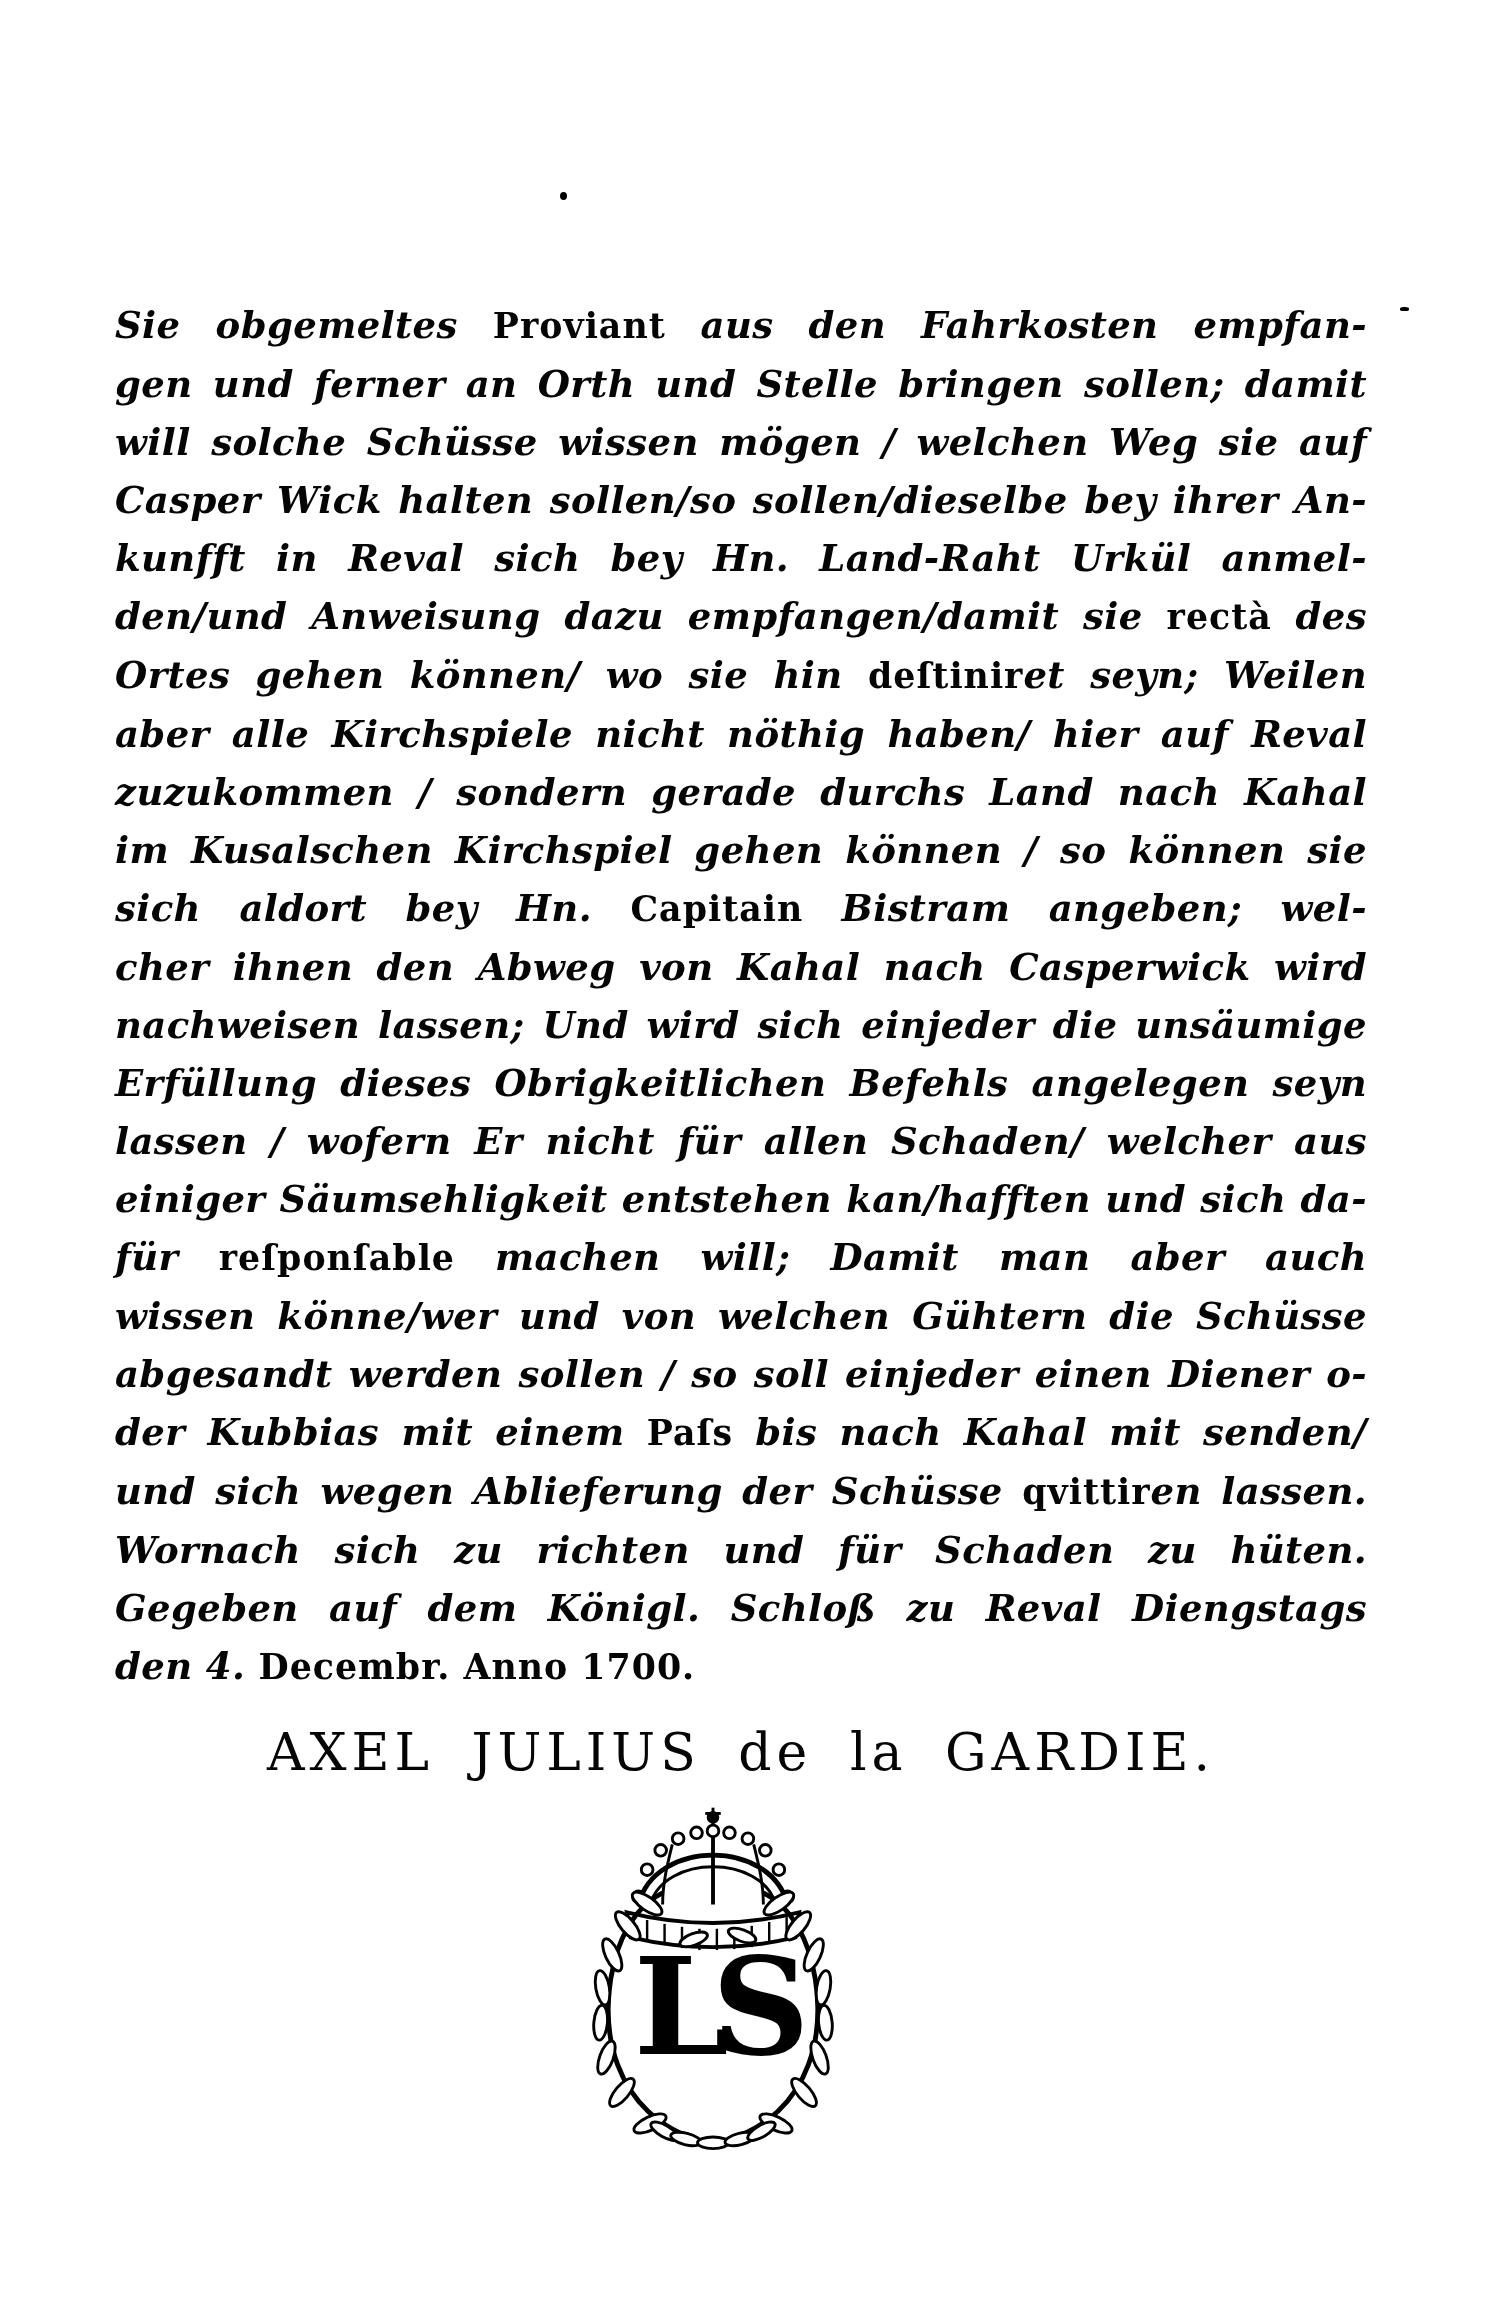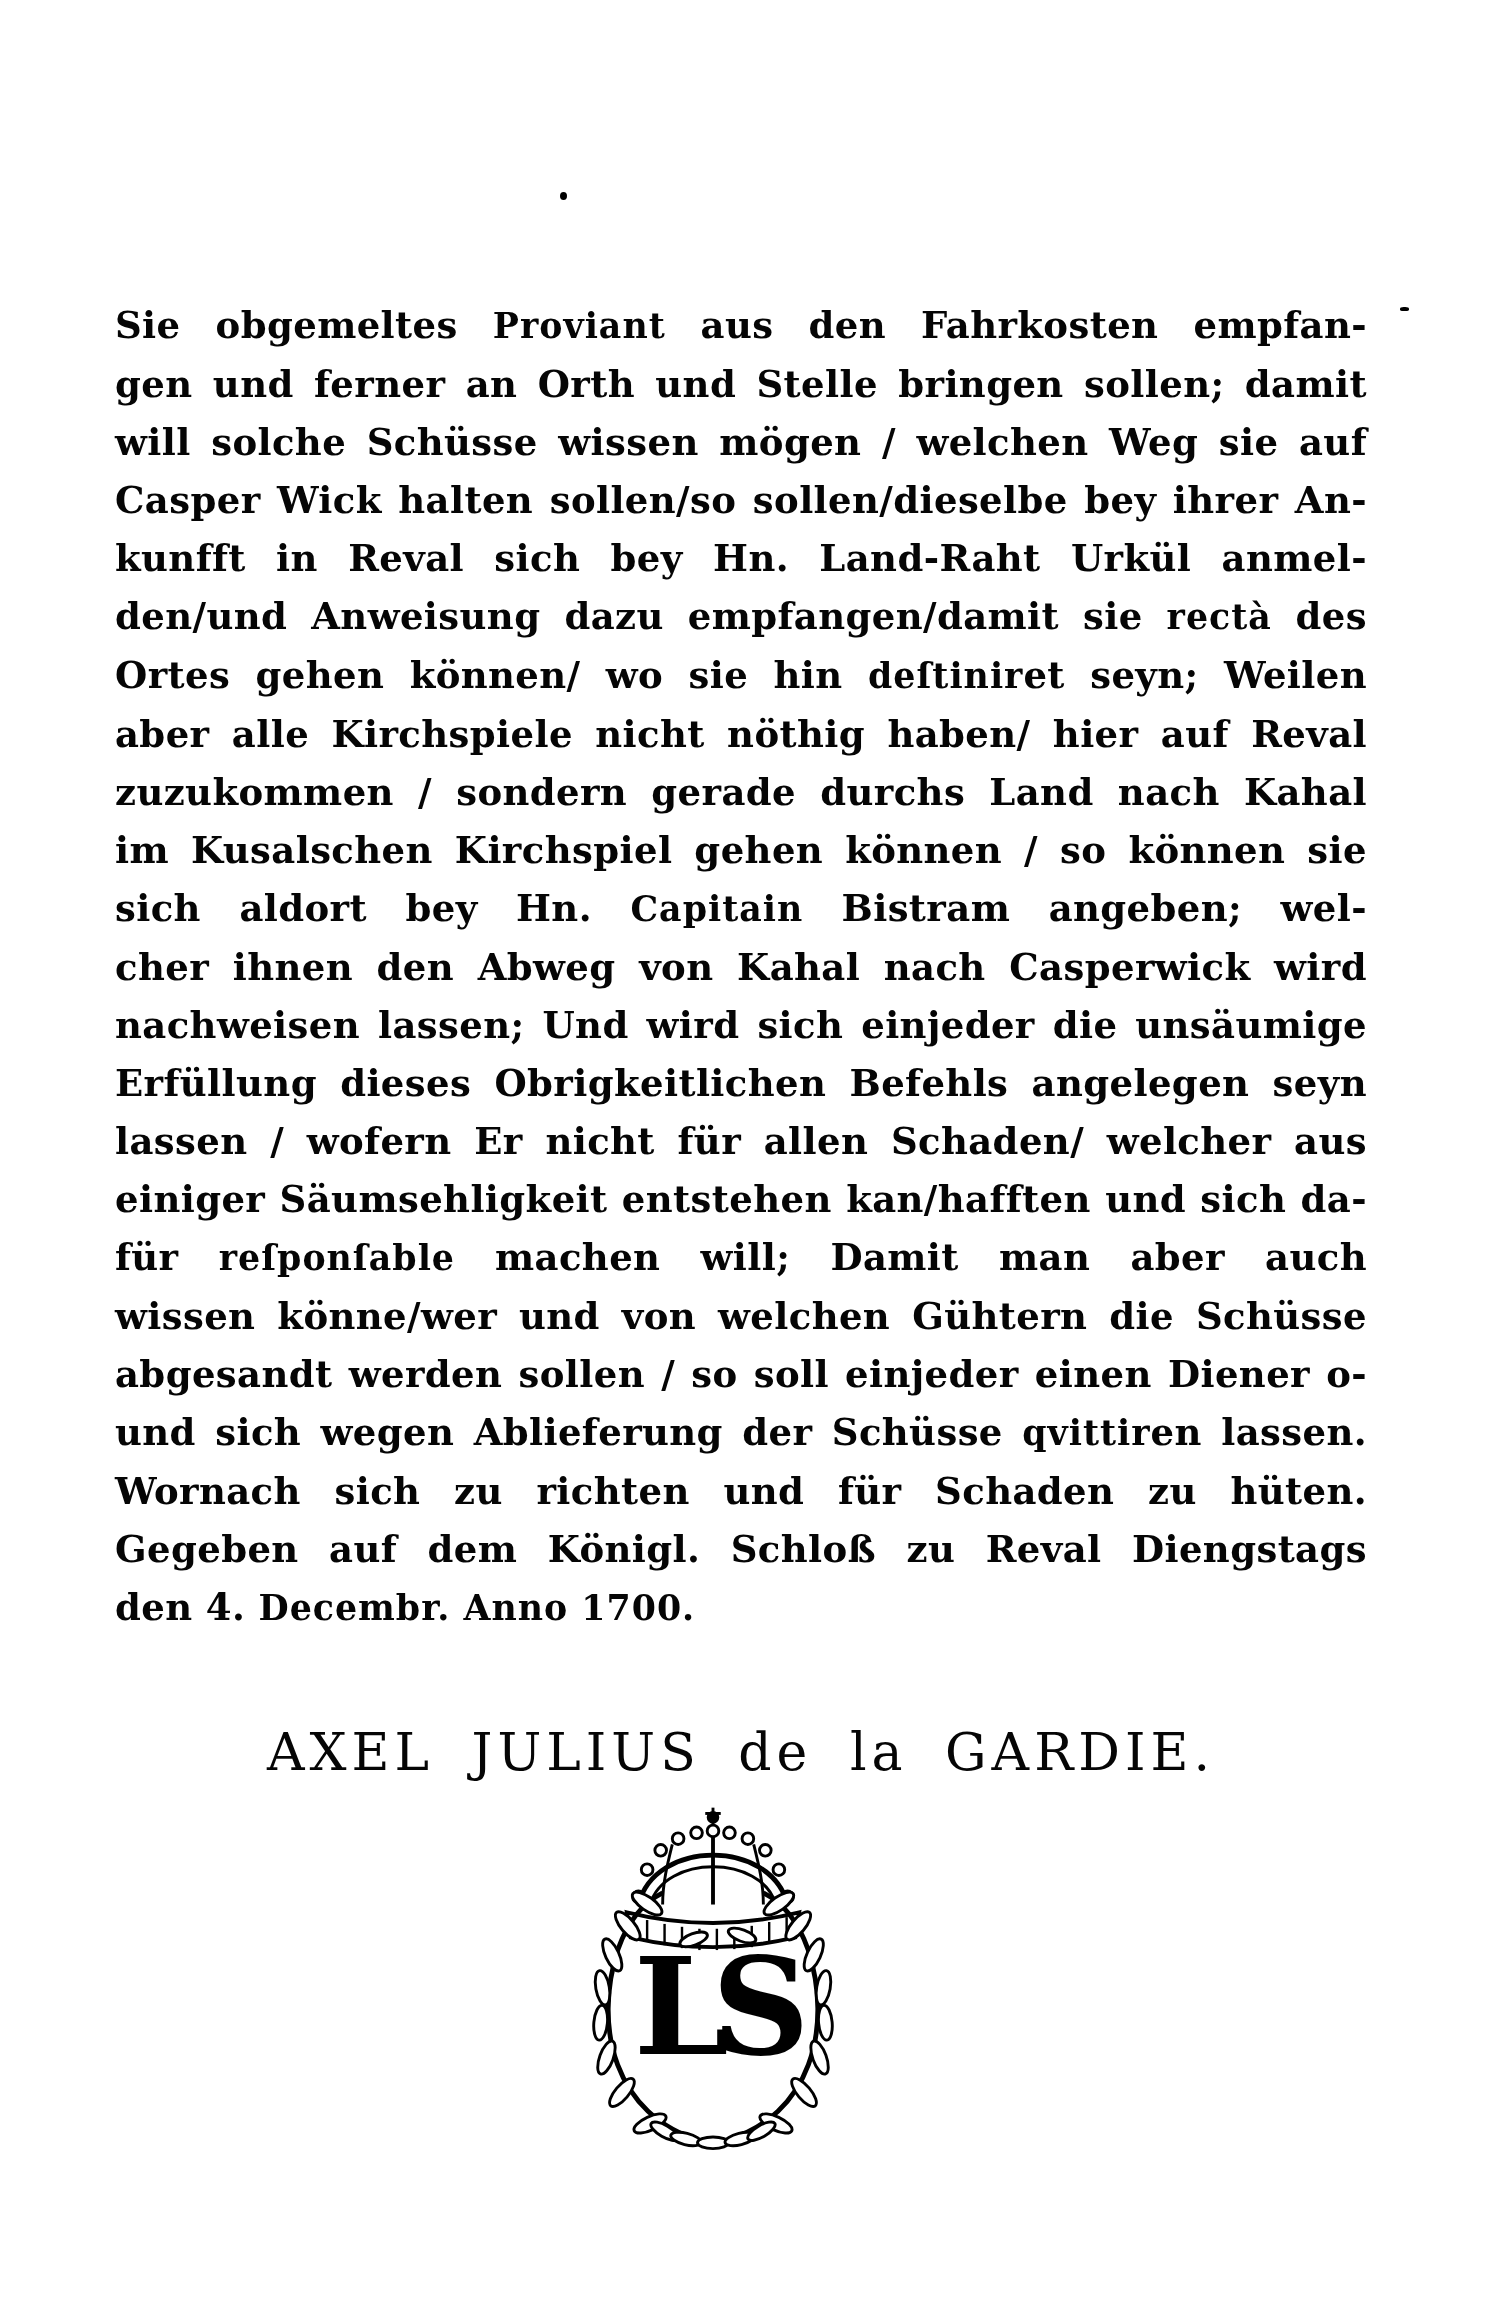--- a/index.html
+++ b/index.html
@@ -24,21 +24,21 @@
     text-align:justify;
     -moz-text-align-last:justify;
     text-align-last:justify;
     white-space:normal;
   }
   .line.no-justify{
     text-align:right;
     -moz-text-align-last:left;
     text-align-last:left;
   }
-  .seg-f{font-weight:700;}
+  .seg-f{font-weight:700;font-style:italic;}
   .seg-a{font-weight:700;font-size:.94em;letter-spacing:1px;}
   .signature{
     position:absolute;
     left:115px;top:1722px;width:1252px;
     text-align:center;
     font-size:52px;
     font-weight:400;
     letter-spacing:5px;
     word-spacing:16px;
     color:#050505;
@@ -74,20 +74,21 @@
       <div class="line"><span class="seg-f">im Kusalschen Kirchspiel gehen können / so können sie</span></div>
       <div class="line"><span class="seg-f">sich aldort bey Hn. </span><span class="seg-a">Capitain </span><span class="seg-f">Bistram angeben; wel-</span></div>
       <div class="line"><span class="seg-f">cher ihnen den Abweg von Kahal nach Casperwick wird</span></div>
       <div class="line"><span class="seg-f">nachweisen lassen; Und wird sich einjeder die unsäumige</span></div>
       <div class="line"><span class="seg-f">Erfüllung dieses Obrigkeitlichen Befehls angelegen seyn</span></div>
       <div class="line"><span class="seg-f">lassen / wofern Er nicht für allen Schaden/ welcher aus</span></div>
       <div class="line"><span class="seg-f">einiger Säumsehligkeit entstehen kan/hafften und sich da-</span></div>
       <div class="line"><span class="seg-f">für </span><span class="seg-a">reſponſable </span><span class="seg-f">machen will; Damit man aber auch</span></div>
       <div class="line"><span class="seg-f">wissen könne/wer und von welchen Gühtern die Schüsse</span></div>
       <div class="line"><span class="seg-f">abgesandt werden sollen / so soll einjeder einen Diener o-</span></div>
+      <div class="line"><span class="seg-f">der Kubbias mit einem </span><span class="seg-a">Paſs </span><span class="seg-f">bis nach Kahal mit senden/</span></div>
       <div class="line"><span class="seg-f">und sich wegen Ablieferung der Schüsse </span><span class="seg-a">qvittir</span><span class="seg-f">en lassen.</span></div>
       <div class="line"><span class="seg-f">Wornach sich zu richten und für Schaden zu hüten.</span></div>
       <div class="line"><span class="seg-f">Gegeben auf dem Königl. Schloß zu Reval Diengstags</span></div>
       <div class="line no-justify"><span class="seg-f">den 4. </span><span class="seg-a">Decembr. Anno 1700.</span></div>
     </div>
 
   <div class="signature">AXEL JULIUS de la GARDIE.</div>
 
   <div class="seal">
     <svg viewBox="0 0 320 370" width="310" height="370">

